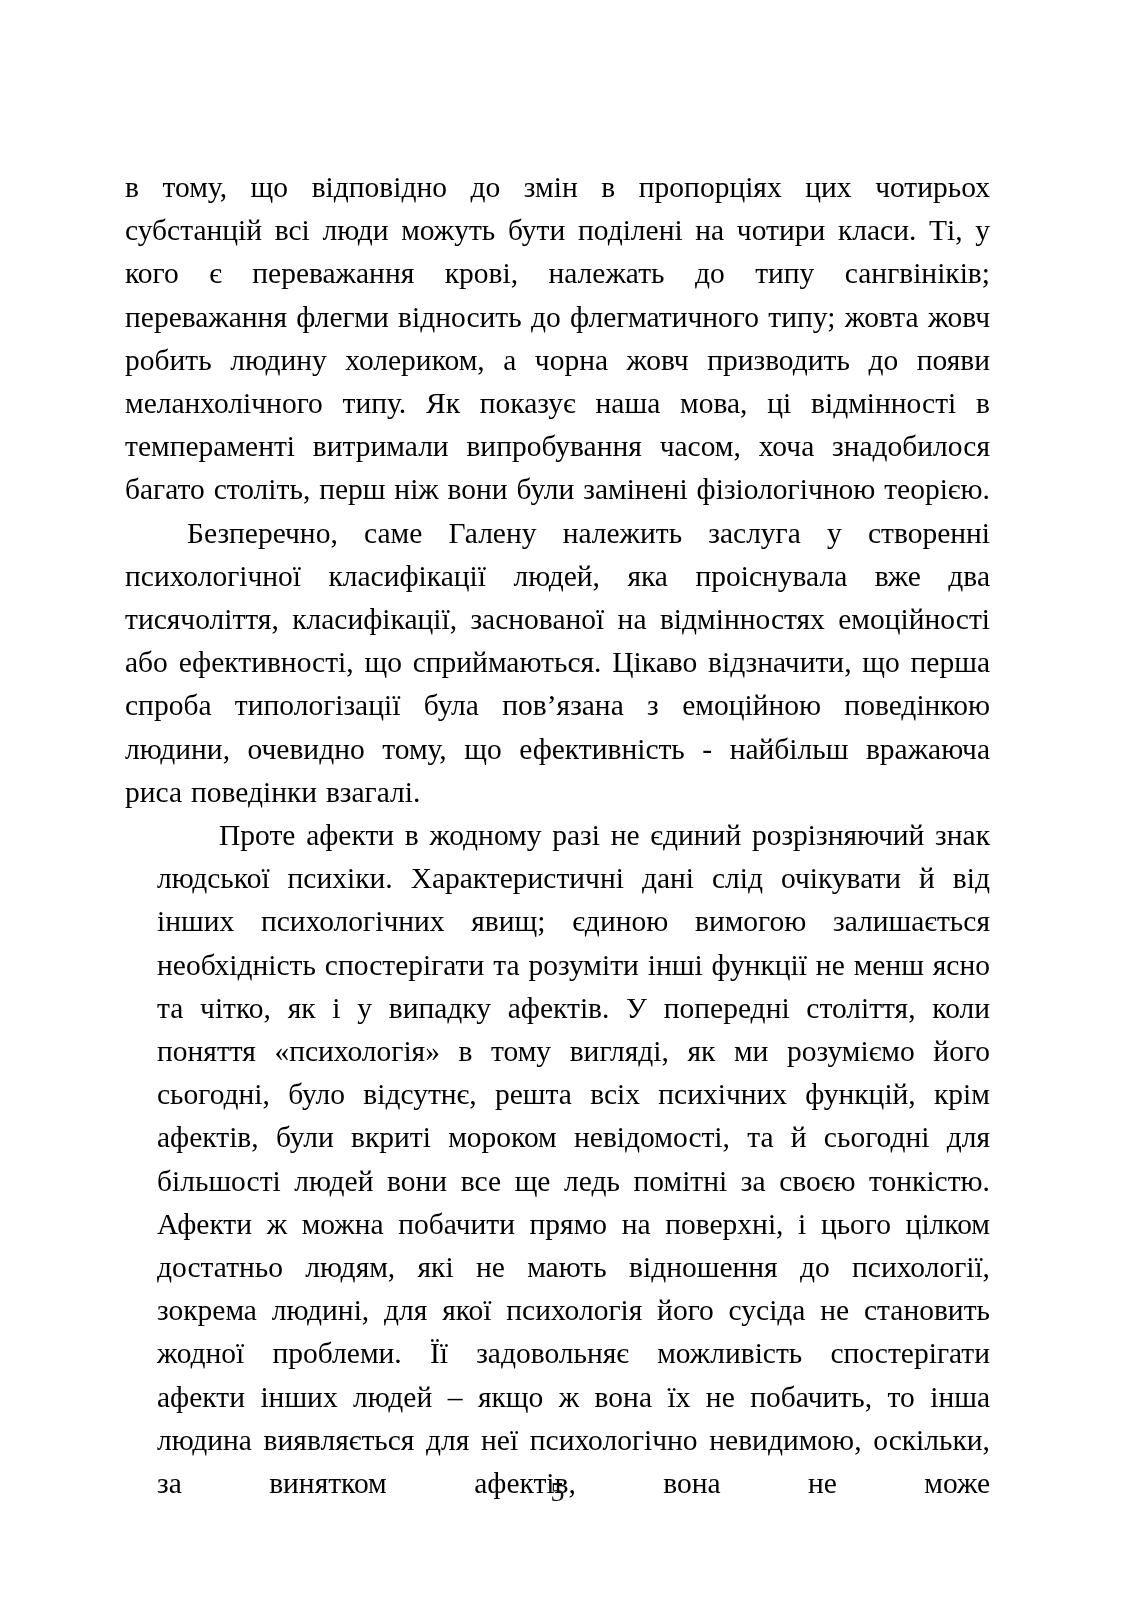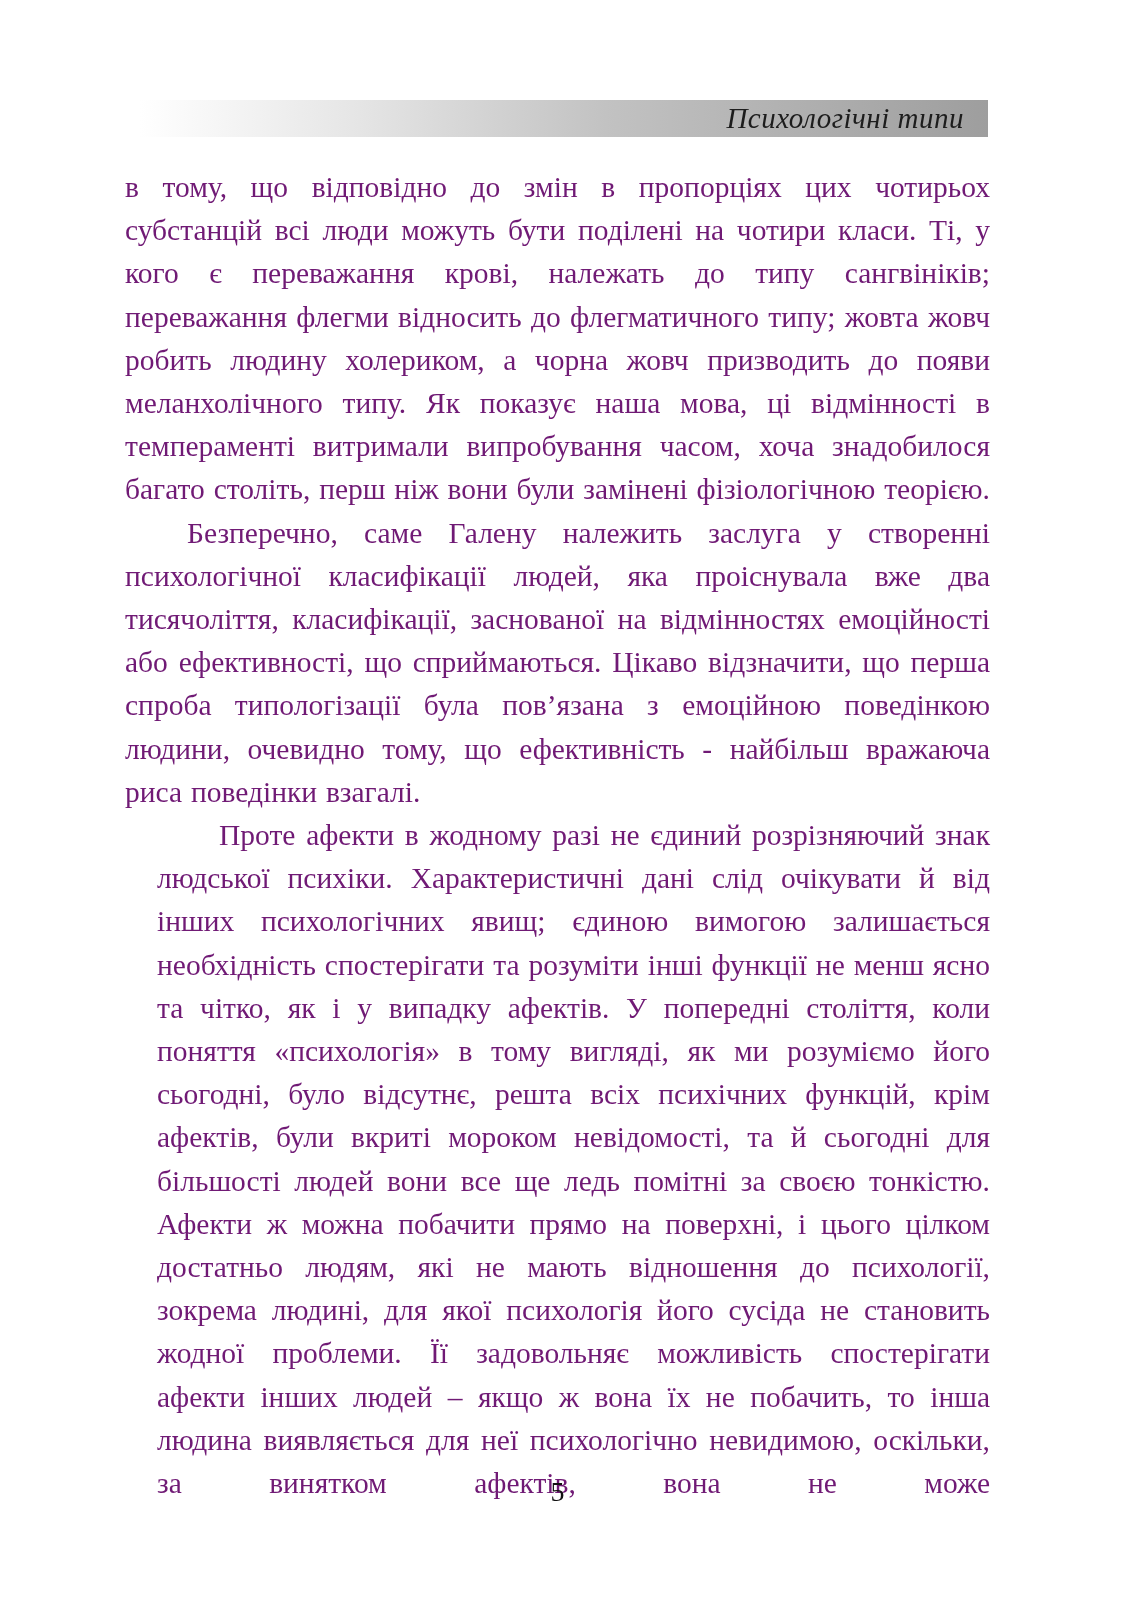--- a/index.html
+++ b/index.html
@@ -37,21 +37,21 @@
     white-space: nowrap;
   }
   .text-block {
     position: absolute;
     left: 125px;
     top: 166px;
     width: 865px;
     font-size: 29.5px;
     line-height: 43.2px;
     text-align: justify;
-    color: #701a75;
+    color: #000000;
   }
   .para {
     margin: 0;
     padding: 0;
     text-indent: 62px;
     word-spacing: 1.5px;
   }
   .para.no-indent {
     text-indent: 0;
   }
@@ -67,23 +67,20 @@
     text-align: center;
     font-size: 28px;
     color: #111111;
   }
 </style>
 </head>
 <body>
 
 <div class="page">
 
-  <div class="header-band">
-    <span class="header-title">Психологічні типи</span>
-  </div>
 
   <div class="text-block">
     <p class="para no-indent">в тому, що відповідно до змін в пропорціях цих чотирьох субстанцій всі люди можуть бути поділені на чотири класи. Ті, у кого є переважання крові, належать до типу сангвініків; переважання флегми відносить до флегматичного типу; жовта жовч робить людину холериком, а чорна жовч призводить до появи меланхолічного типу. Як показує наша мова, ці відмінності в темпераменті витримали випробування часом, хоча знадобилося багато століть, перш ніж вони були замінені фізіологічною теорією.</p>
     <p class="para">Безперечно, саме Галену належить заслуга у створенні психологічної класифікації людей, яка проіснувала вже два тисячоліття, класифікації, заснованої на відмінностях емоційності або ефективності, що сприймаються. Цікаво відзначити, що перша спроба типологізації була пов’язана з емоційною поведінкою людини, очевидно тому, що ефективність - найбільш вражаюча риса поведінки взагалі.</p>
     <p class="para justify-last">Проте афекти в жодному разі не єдиний розрізняючий знак людської психіки. Характеристичні дані слід очікувати й від інших психологічних явищ; єдиною вимогою залишається необхідність спостерігати та розуміти інші функції не менш ясно та чітко, як і у випадку афектів. У попередні століття, коли поняття «психологія» в тому вигляді, як ми розуміємо його сьогодні, було відсутнє, решта всіх психічних функцій, крім афектів, були вкриті мороком невідомості, та й сьогодні для більшості людей вони все ще ледь помітні за своєю тонкістю. Афекти ж можна побачити прямо на поверхні, і цього цілком достатньо людям, які не мають відношення до психології, зокрема людині, для якої психологія його сусіда не становить жодної проблеми. Її задовольняє можливість спостерігати афекти інших людей – якщо ж вона їх не побачить, то інша людина виявляється для неї психологічно невидимою, оскільки, за винятком афектів, вона не може</p>
   </div>
 
   <div class="page-number">5</div>
 
 </div>

